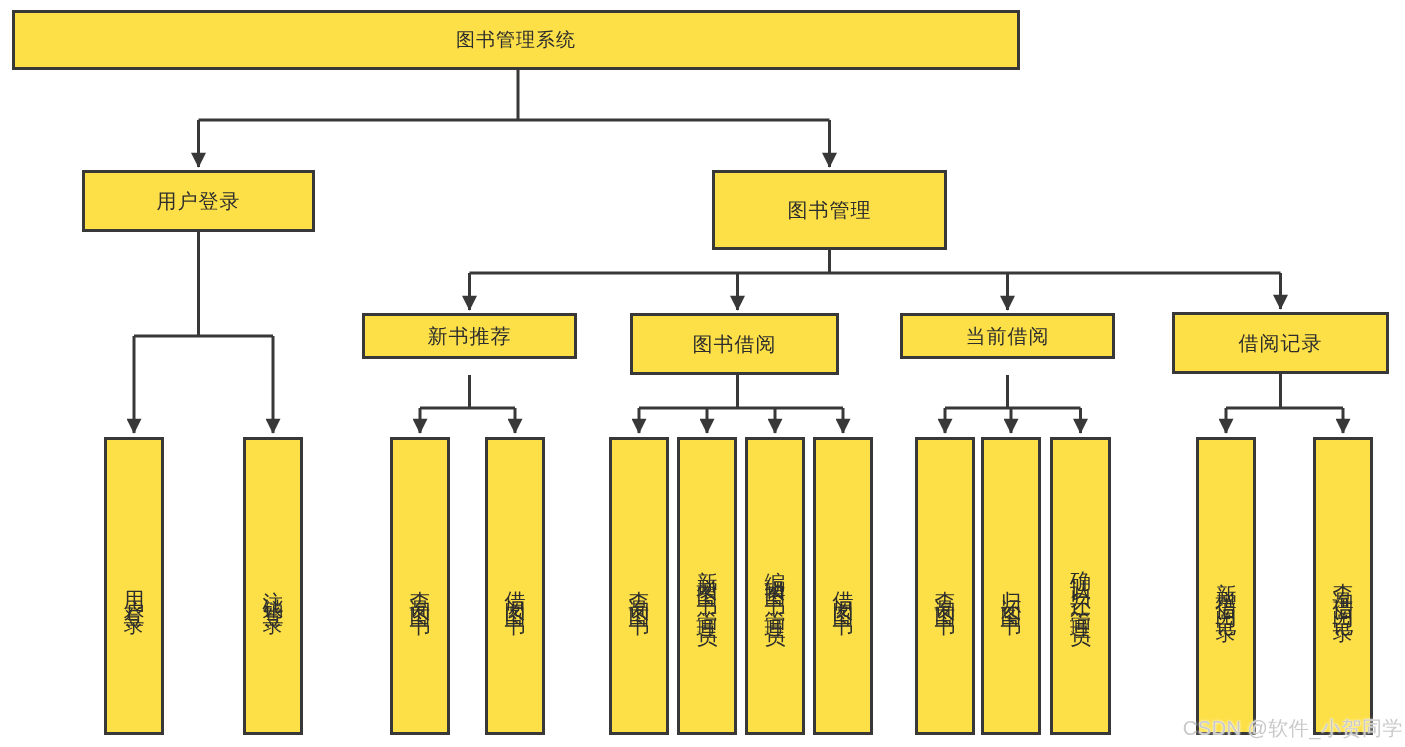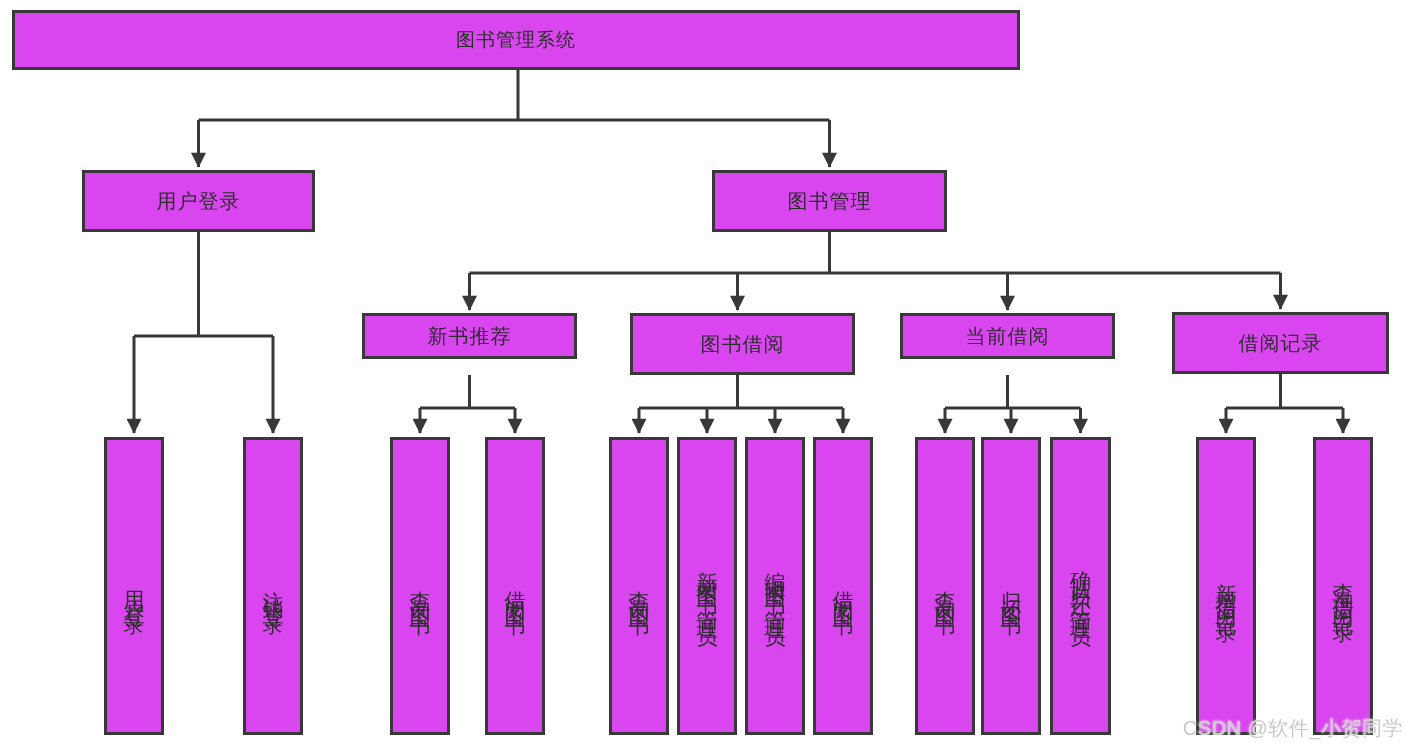--- a/index.html
+++ b/index.html
@@ -13,21 +13,21 @@
   .stage{
     position:relative;
     width:1405px;height:747px;
     background:var(--bg);
     overflow:hidden;
   }
   .wires{position:absolute;left:0;top:0;z-index:1;}
   .node{
     position:absolute;
     border:3px solid var(--line);
-    background:#d946ef;
+    background:#fde047;
     display:flex;align-items:center;justify-content:center;
     color:var(--text);
     z-index:2;
   }
   .hbox .label{
     font-size:20px;
     letter-spacing:1px;
     white-space:nowrap;
   }
   .root-box .label{font-size:19px;letter-spacing:1px;}
@@ -96,28 +96,28 @@
     </g>
   </svg>
 
   <div class="node hbox root-box" style="left:12px;top:10px;width:1008px;height:60px">
     <span class="label">图书管理系统</span>
   </div>
 
   <div class="node hbox" style="left:82px;top:170px;width:233px;height:62px">
     <span class="label">用户登录</span>
   </div>
-  <div class="node hbox" style="left:712px;top:170px;width:235px;height:62px">
+  <div class="node hbox" style="left:712px;top:170px;width:235px;height:80px">
     <span class="label">图书管理</span>
   </div>
 
   <div class="node hbox" style="left:362px;top:313px;width:215px;height:46px">
     <span class="label">新书推荐</span>
   </div>
-  <div class="node hbox" style="left:630px;top:313px;width:225px;height:62px">
+  <div class="node hbox" style="left:630px;top:313px;width:209px;height:62px">
     <span class="label">图书借阅</span>
   </div>
   <div class="node hbox" style="left:900px;top:313px;width:215px;height:46px">
     <span class="label">当前借阅</span>
   </div>
   <div class="node hbox" style="left:1172px;top:312px;width:217px;height:62px">
     <span class="label">借阅记录</span>
   </div>
 
   <div class="node vbox" style="left:104px;top:437px;width:60px;height:298px">

